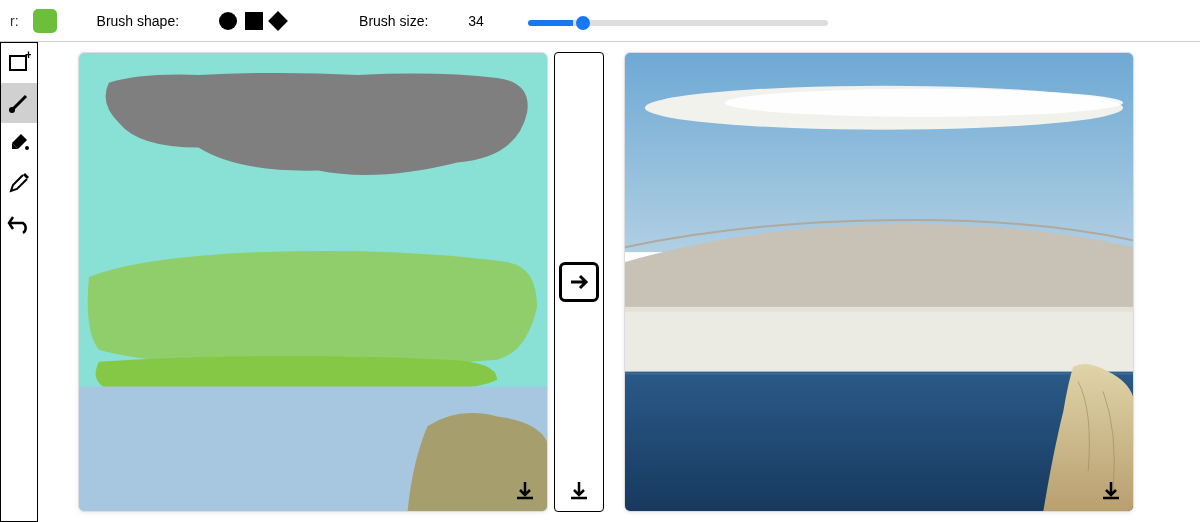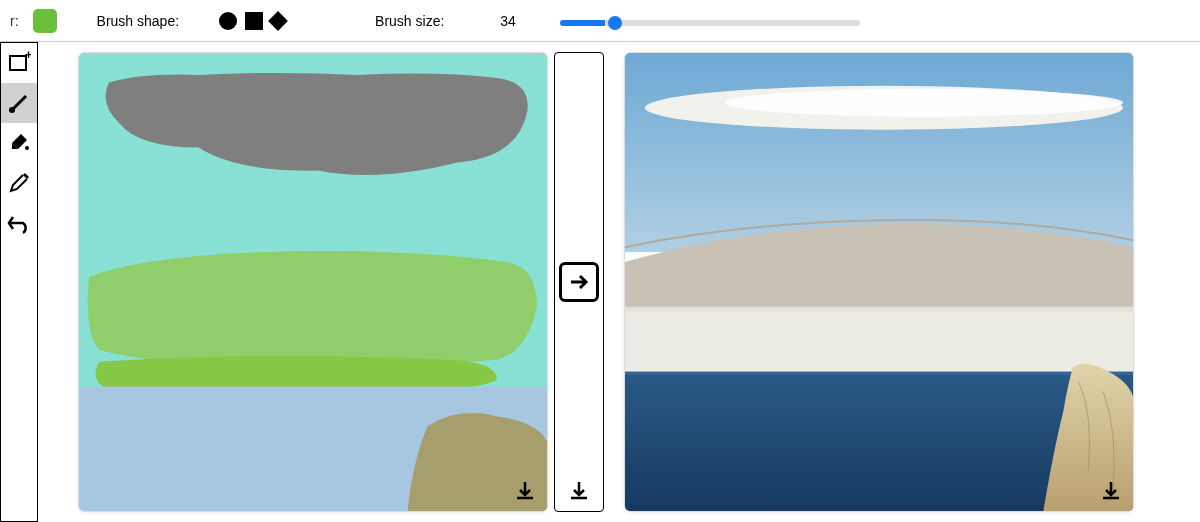--- a/index.html
+++ b/index.html
@@ -30,22 +30,22 @@
     .shape-label { margin-left: 30px; }
     .shape-group {
       display: flex;
       gap: 8px;
       margin-left: 30px;
       align-items: center;
     }
     .shape-circle { width: 18px; height: 18px; background: #000; border-radius: 50%; }
     .shape-square { width: 18px; height: 18px; background: #000; }
     .shape-diamond { width: 14px; height: 14px; background: #000; transform: rotate(45deg); }
-    .size-label { margin-left: 80px; }
-    .size-value { margin-left: 46px; min-width: 30px; }
+    .size-label { margin-left: 64px; }
+    .size-value { margin-left: 30px; min-width: 30px; }
     .slider-wrap { margin-left: 20px; flex: 1; max-width: 300px; }
     input[type=range] {
       width: 100%;
       -webkit-appearance: none;
       height: 6px;
       background: linear-gradient(to right, #1877f2 0%, #1877f2 15%, #ddd 15%, #ddd 100%);
       border-radius: 3px;
     }
     input[type=range]::-webkit-slider-thumb {
       -webkit-appearance: none;

